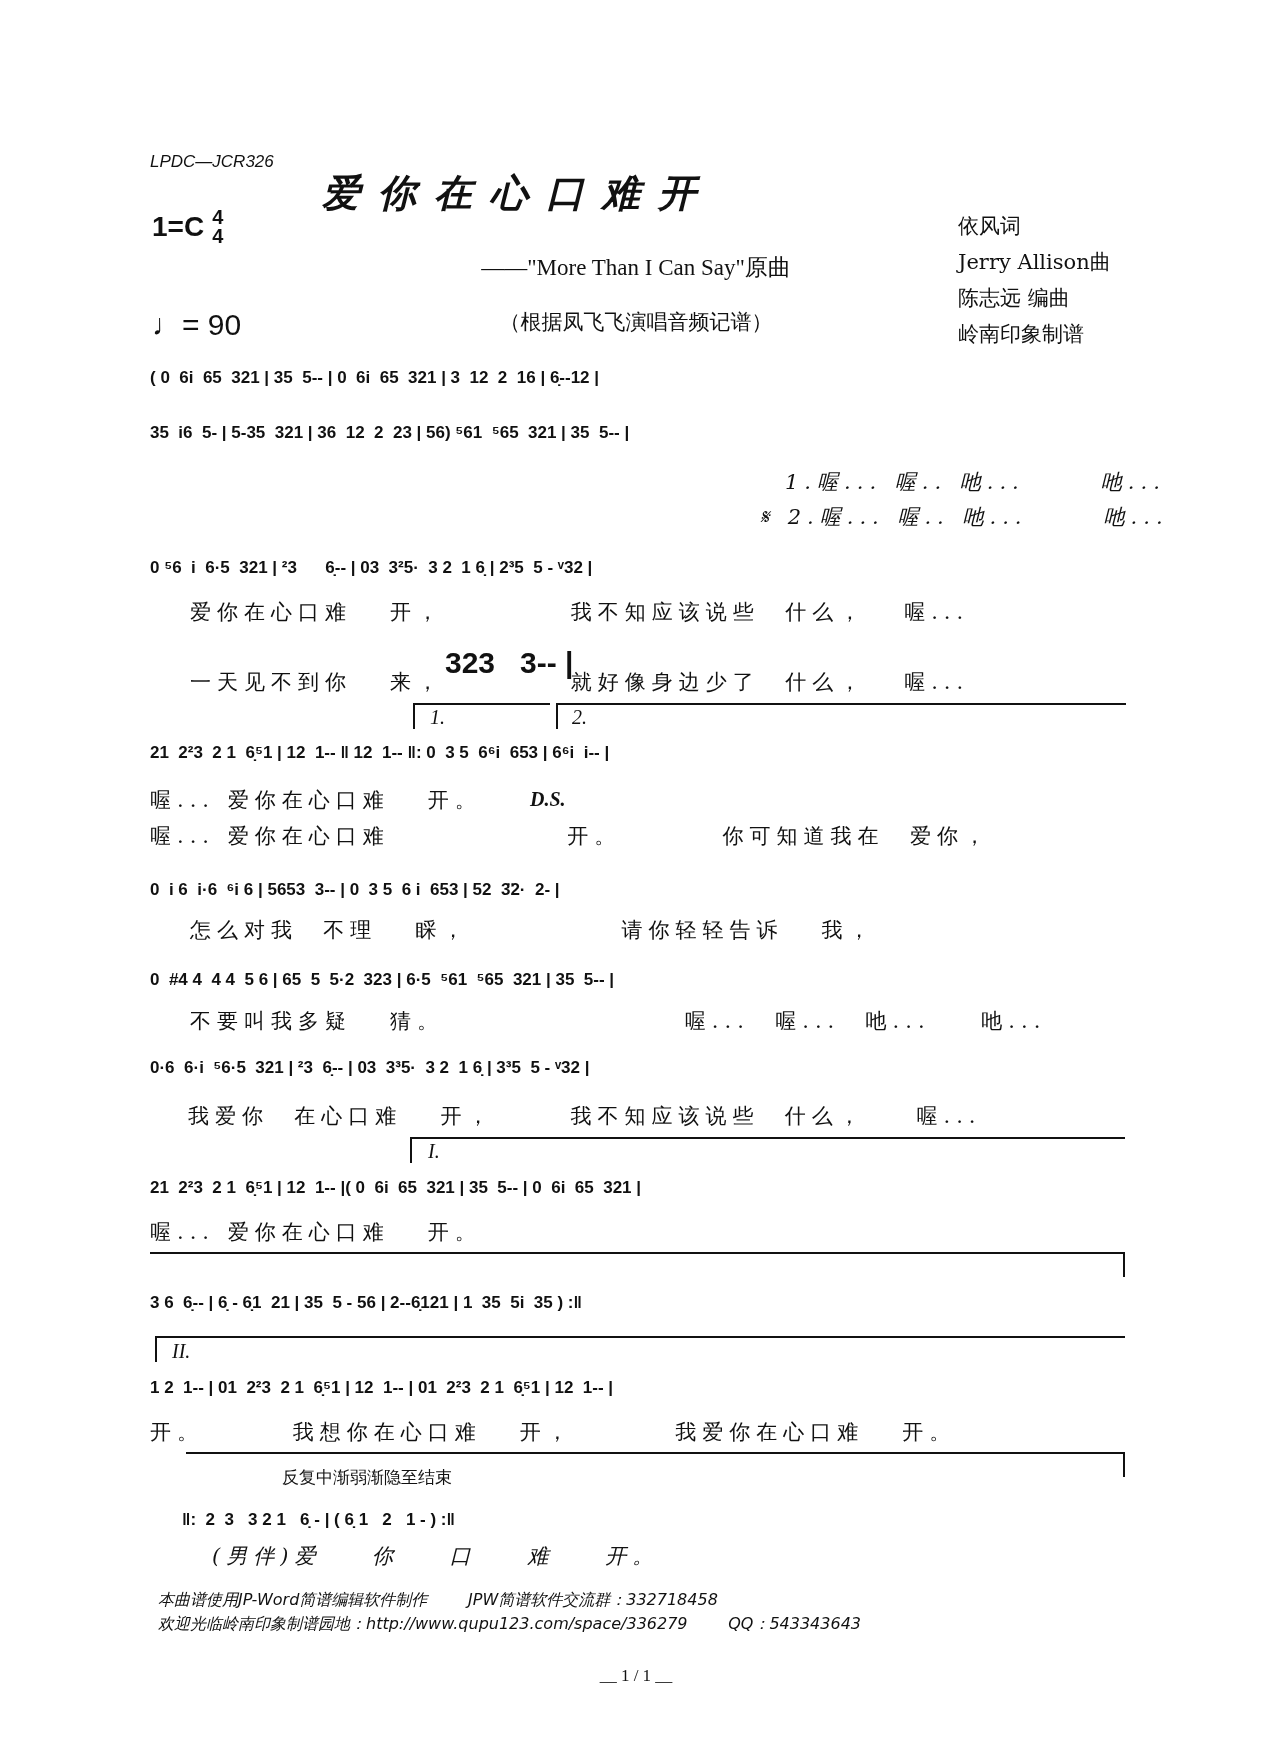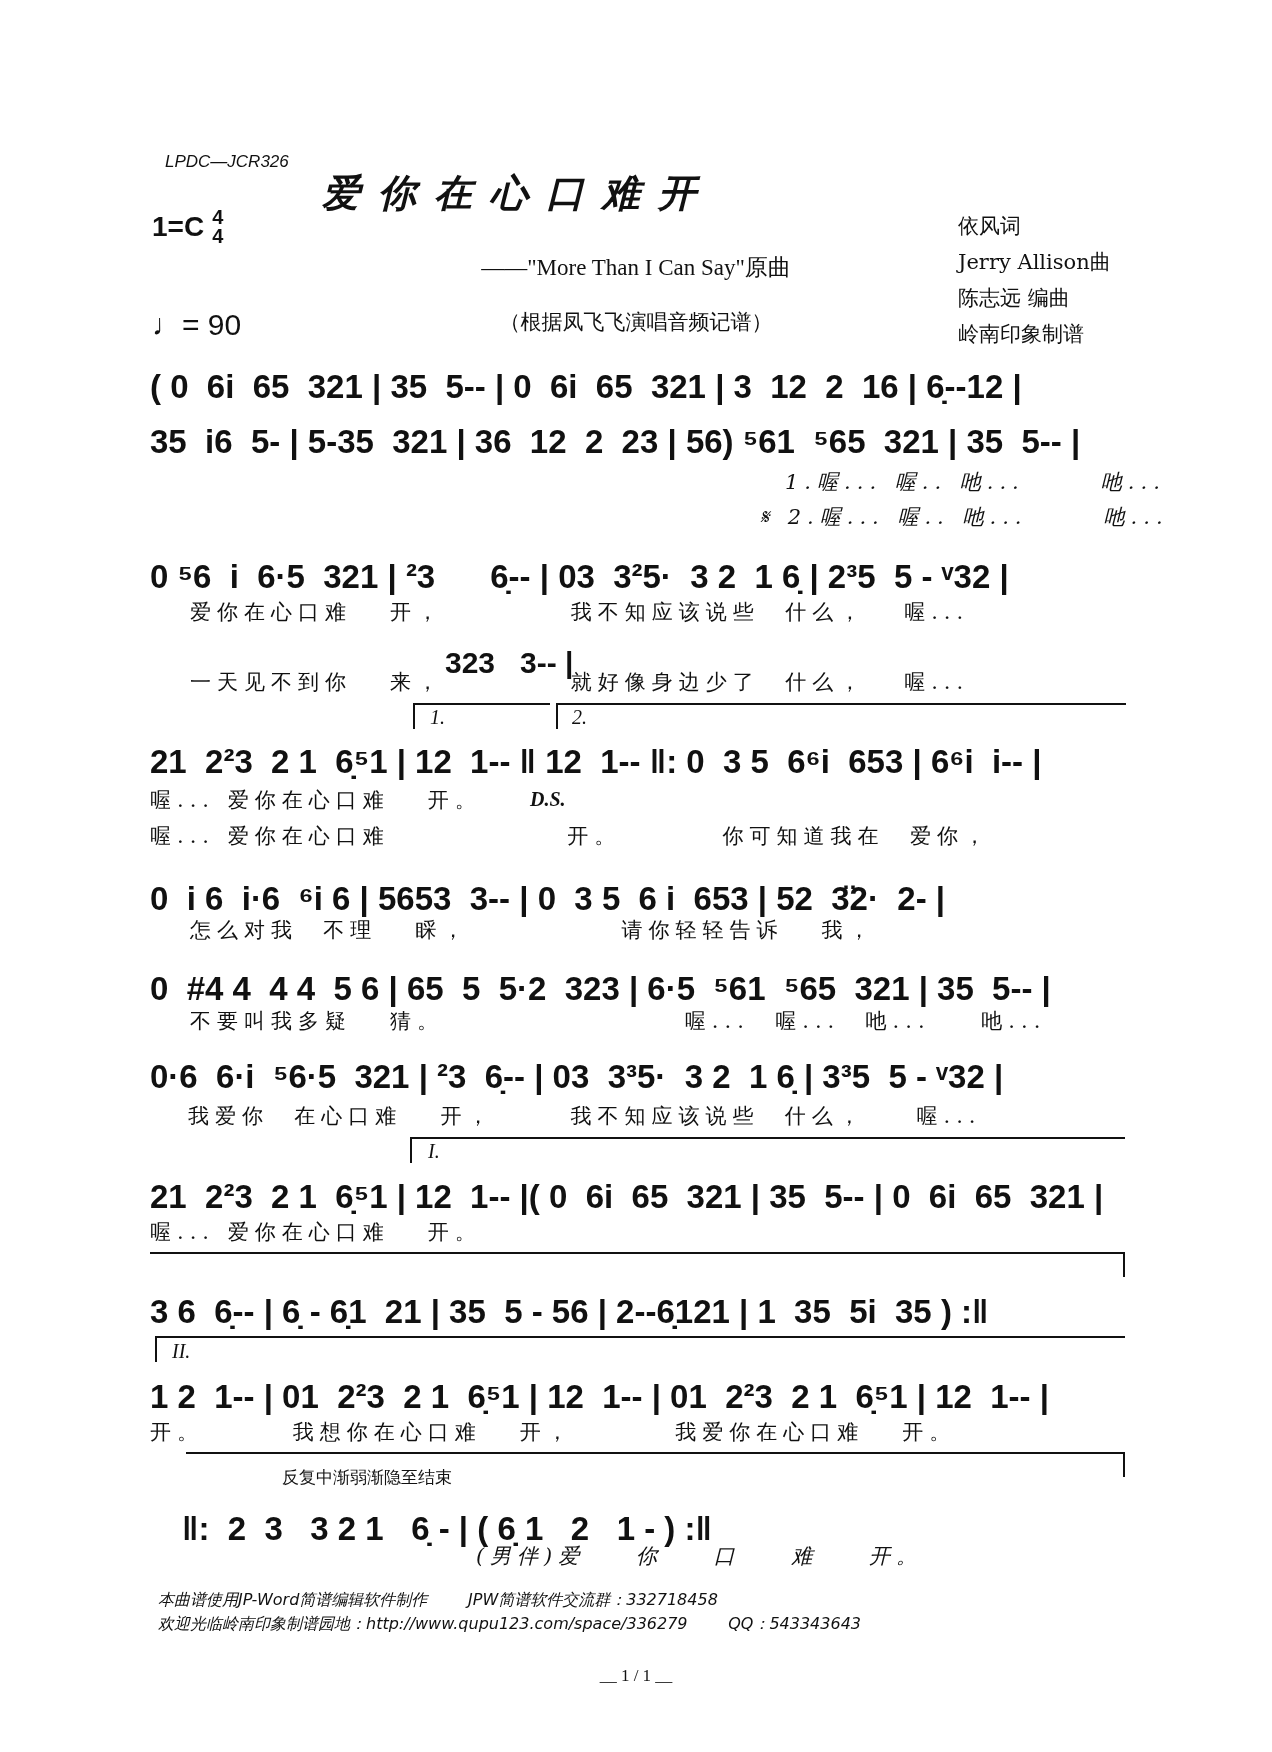--- a/index.html
+++ b/index.html
@@ -1,26 +1,26 @@
 <!DOCTYPE html>
 <html><head>
 <meta charset="utf-8">
 <style>
   html, body { margin:0; padding:0; background:#ffffff; }
   body { width:1272px; height:1752px; position:relative; font-family:"DejaVu Sans", sans-serif; color:#111; overflow:hidden; }
   .abs { position:absolute; }
-  .code { left:150px; top:152px; font-family:"Liberation Sans", sans-serif; font-style:italic; font-size:17px;margin-left:15px; }
+  .code { left:150px; top:152px; font-family:"Liberation Sans", sans-serif; font-style:italic; font-size:17px; }
   .title { left:0; width:1036px; top:168px; text-align:center; font-family:"DejaVu Serif", serif; font-weight:bold; font-style:italic; font-size:38px; letter-spacing:18px; }
   .key { left:152px; top:208px; font-family:"Liberation Sans", sans-serif; font-weight:bold; font-size:28px; display:flex; align-items:center; gap:8px; }
   .frac { display:inline-flex; flex-direction:column; font-size:20px; line-height:19px; text-align:center; }
   .subtitle { left:0; width:1272px; top:252px; text-align:center; font-family:"Liberation Serif", serif; font-size:23px; }
   .note-src { left:0; width:1272px; top:308px; text-align:center; font-family:"DejaVu Serif", serif; font-size:21px; }
   .tempo { left:152px; top:308px; font-family:"Liberation Sans", sans-serif; font-size:30px; }
   .credits { left:958px; top:208px; font-family:"DejaVu Serif", serif; font-size:21px; line-height:36px; }
-  .row { position:absolute; left:150px; width:975px; display:flex; align-items:flex-end; font-family:"Liberation Sans", sans-serif; font-weight:bold; font-size:33px; white-space:pre; }
+  .row { position:absolute; left:150px; width:975px; display:flex; align-items:flex-end; font-family:"Liberation Sans", sans-serif; font-weight:bold; font-size:17px; white-space:pre; }
   .lyr { position:absolute; left:150px; width:975px; font-family:"DejaVu Serif", serif; font-size:21px; white-space:pre; letter-spacing:6px; }
   .lyr.it { font-style:italic; }
   .hline { position:absolute; height:2px; background:#111; }
   .vline { position:absolute; width:2px; background:#111; }
   .volta { position:absolute; font-family:"Liberation Serif", serif; font-style:italic; font-size:20px; }
   .annot { position:absolute; font-family:"DejaVu Sans", sans-serif; font-size:17px; }
   .footer { position:absolute; left:158px; font-family:"DejaVu Sans", sans-serif; font-style:italic; font-size:16px; white-space:pre; }
   .page { position:absolute; left:0; width:1272px; top:1666px; text-align:center; font-family:"Liberation Serif", serif; font-size:17px; }
 </style>
 </head>
@@ -116,17 +116,17 @@
   <span>1 2  1-- | 01  2²3  2 1  6̣⁵1 | 12  1-- | 01  2²3  2 1  6̣⁵1 | 12  1-- |</span>
 </div>
 <div class="lyr" style="top:1418px;">开。       我想你在心口难   开，        我爱你在心口难   开。</div>
 <div class="hline" style="top:1452px; left:186px; width:939px;"></div>
 <div class="vline" style="top:1452px; left:1123px; height:25px;"></div>
 
 <div class="annot" style="top:1466px; left:282px;">反复中渐弱渐隐至结束</div>
 <div class="row" style="top:1510px; left:182px; width:940px;">
   <span>‖:  2  3   3 2 1   6̣ - | ( 6̣ 1   2   1 - ) :‖</span>
 </div>
-<div class="lyr it" style="top:1542px; left:212px;text-align:center;">(男伴)爱    你    口    难    开。</div>
+<div class="lyr it" style="top:1542px; left:212px;">(男伴)爱    你    口    难    开。</div>
 
 <div class="footer" style="top:1590px;">本曲谱使用JP-Word简谱编辑软件制作        JPW简谱软件交流群：332718458</div>
 <div class="footer" style="top:1614px;">欢迎光临岭南印象制谱园地：http://www.qupu123.com/space/336279        QQ：543343643</div>
 <div class="page">__ 1 / 1 __</div>
 
 </body></html>

